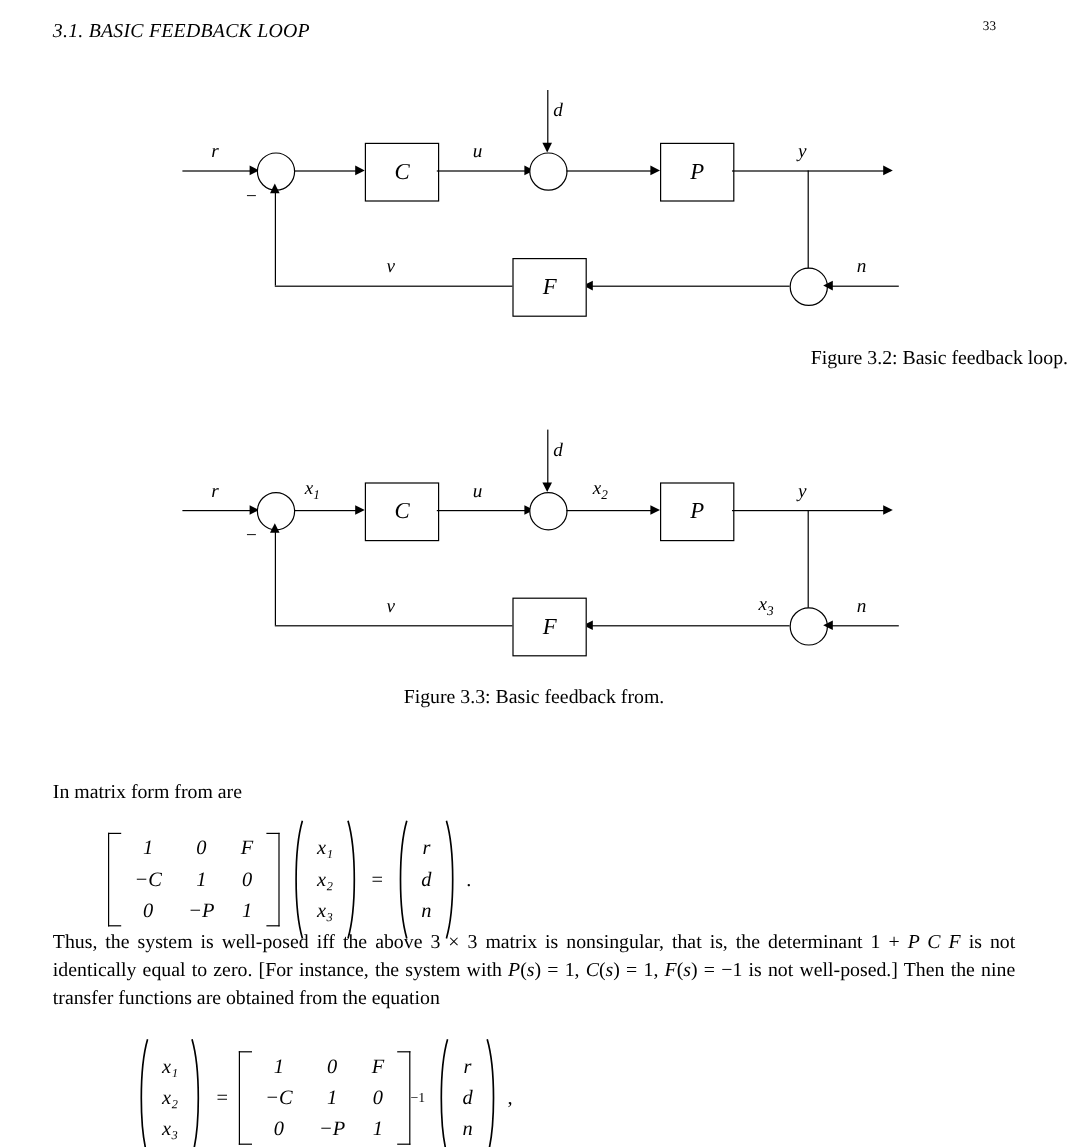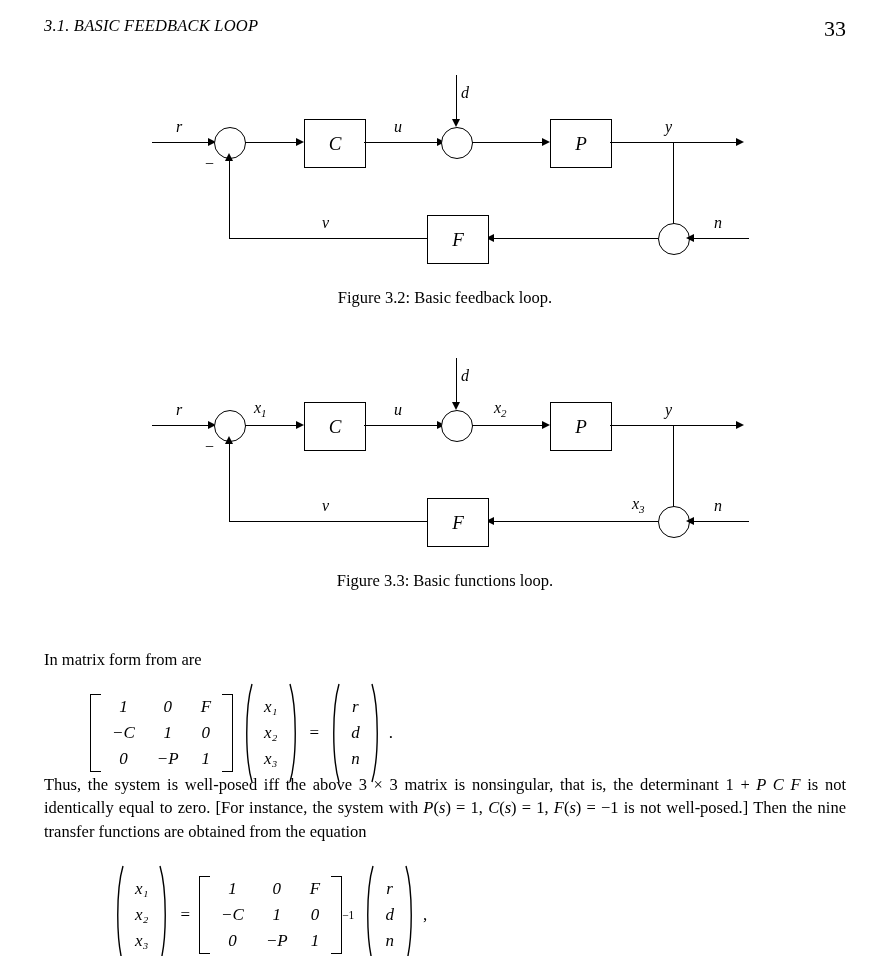--- a/index.html
+++ b/index.html
@@ -19,38 +19,38 @@
     position: relative;
     width: 890px;
     height: 956px;
   }
 
   
   .runhead {
     position: absolute;
     top: 16px;
     left: 44px;
-    right: 44px;
+    right: 60px;
     height: 24px;
     text-align: right;
   }
   .runhead .section-title {
     position: absolute;
     left: 0;
     top: 0;
     font-style: italic;
     font-size: 16.5px;
     letter-spacing: 0.2px;
     white-space: nowrap;
   }
   .runhead .page-number {
     position: absolute;
     right: 0;
     top: 0;
-    font-size: 22px;
+    font-size: 11px;
   }
 
   
   .figure {
     position: absolute;
     left: 0;
     width: 890px;
   }
   #figure-32 { top: 60px; height: 250px; }
   #figure-33 { top: 343px; height: 250px; }
@@ -61,21 +61,21 @@
     height: 215px;
   }
 
   .caption {
     position: absolute;
     left: 0;
     width: 890px;
     text-align: center;
     font-size: 16.5px;
   }
-  #figure-32 .caption { top: 228px; }
+  #figure-32 .caption { top: 228px; text-align: right; }
   #figure-33 .caption { top: 228px; }
 
   
   .hline, .vline {
     position: absolute;
     background: #000;
   }
   .hline { height: 1px; }
   .vline { width: 1px; }
 
@@ -327,21 +327,21 @@
       <div class="lbl sub" style="left:632px; top:152px;"><span>x</span><sub>3</sub></div>
 
       <div class="block" style="left:427px; top:155px; width:60px; height:47px;">F</div>
 
       <div class="hline" style="left:229px; top:178px; width:198px;"></div>
       <div class="vline" style="left:229px; top:98px; height:80px;"></div>
       <div class="arrow-u" style="left:225px; top:93px;"></div>
       <div class="lbl" style="left:322px; top:154px;">v</div>
 
     </div>
-    <div class="caption">Figure 3.3: Basic functions loop.</div>
+    <div class="caption">Figure 3.3: Basic feedback from.</div>
   </div>
 
   <div class="bodytext" style="top:648px;">In matrix form from are</div>
 
   <div class="equation" id="equation-1" style="left:90px; top:683px;">
     <div class="bracket-matrix">
       <span class="brk brk-l"></span>
       <table class="mat">
         <tbody>
             <tr>

